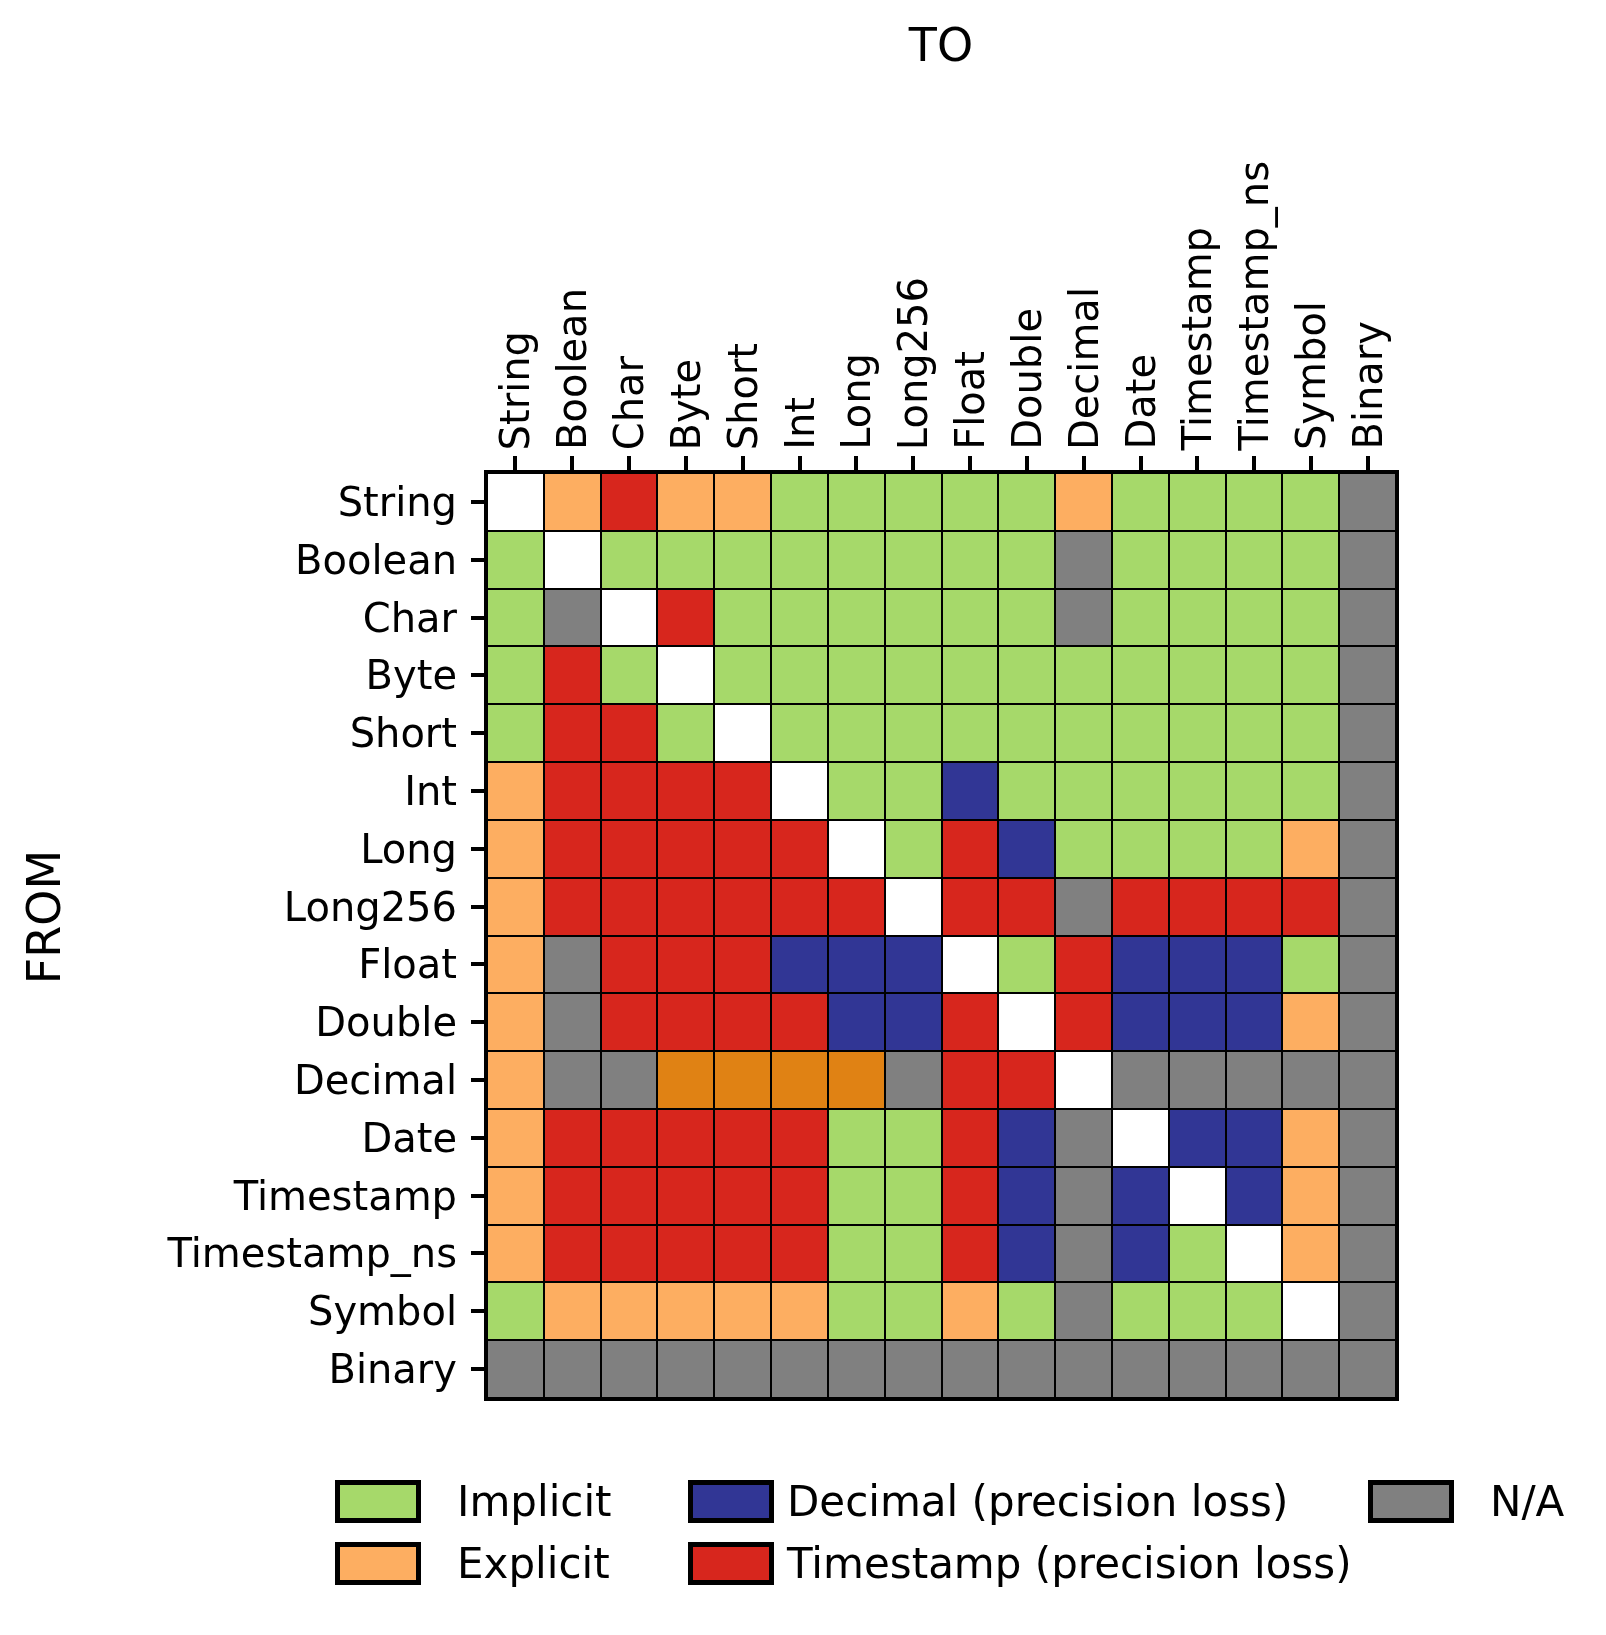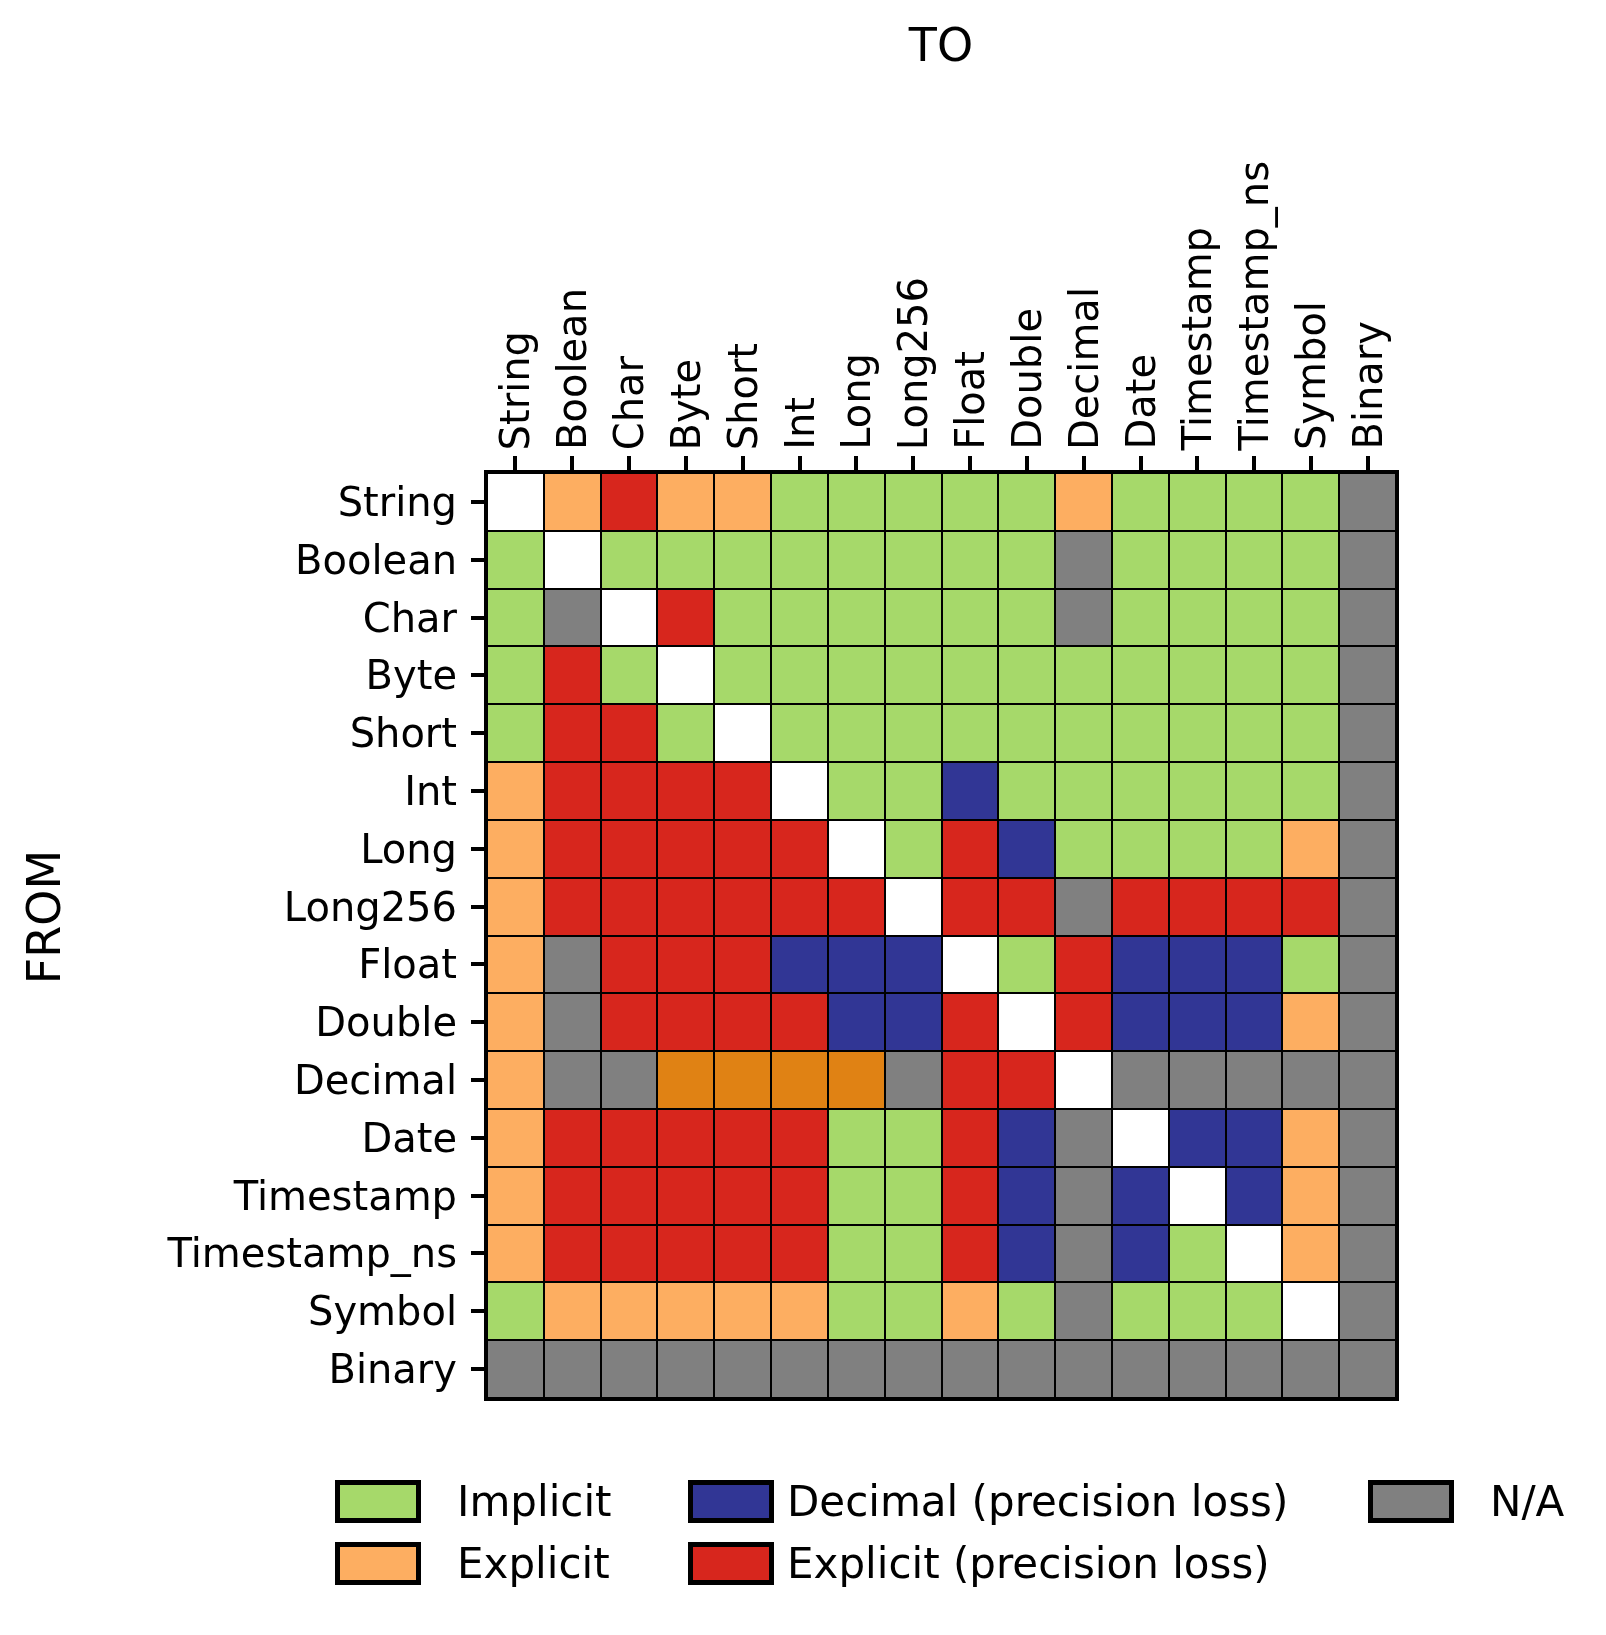--- a/index.html
+++ b/index.html
@@ -372,19 +372,19 @@
     <div class="leg-swatch ls0" style="background: rgb(166, 217, 106);"></div>
     <div class="leg-label ll0">Implicit</div>
 
     <div class="leg-swatch ls1" style="background: rgb(253, 174, 97);"></div>
     <div class="leg-label ll1">Explicit</div>
 
     <div class="leg-swatch ls2" style="background: rgb(49, 54, 149);"></div>
     <div class="leg-label ll2">Decimal (precision loss)</div>
 
     <div class="leg-swatch ls3" style="background: rgb(215, 38, 29);"></div>
-    <div class="leg-label ll3">Explicit (precision loss)</div>
+    <div class="leg-label ll3">Timestamp (precision loss)</div>
 
     <div class="leg-swatch ls4" style="background: rgb(128, 128, 128);"></div>
     <div class="leg-label ll4">N/A</div>
   </div>
 
 </div>
 
 </body></html>

